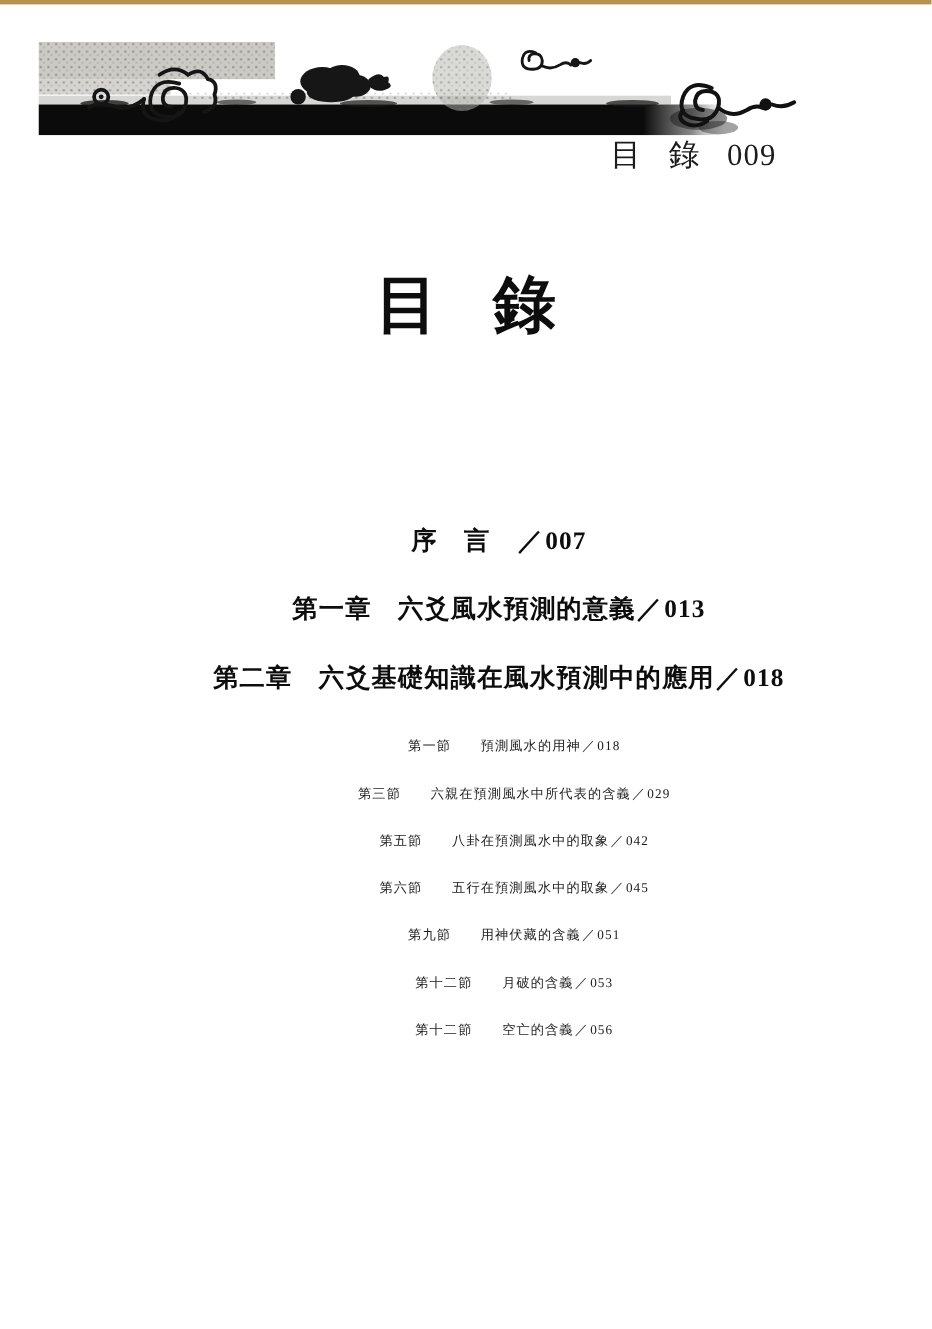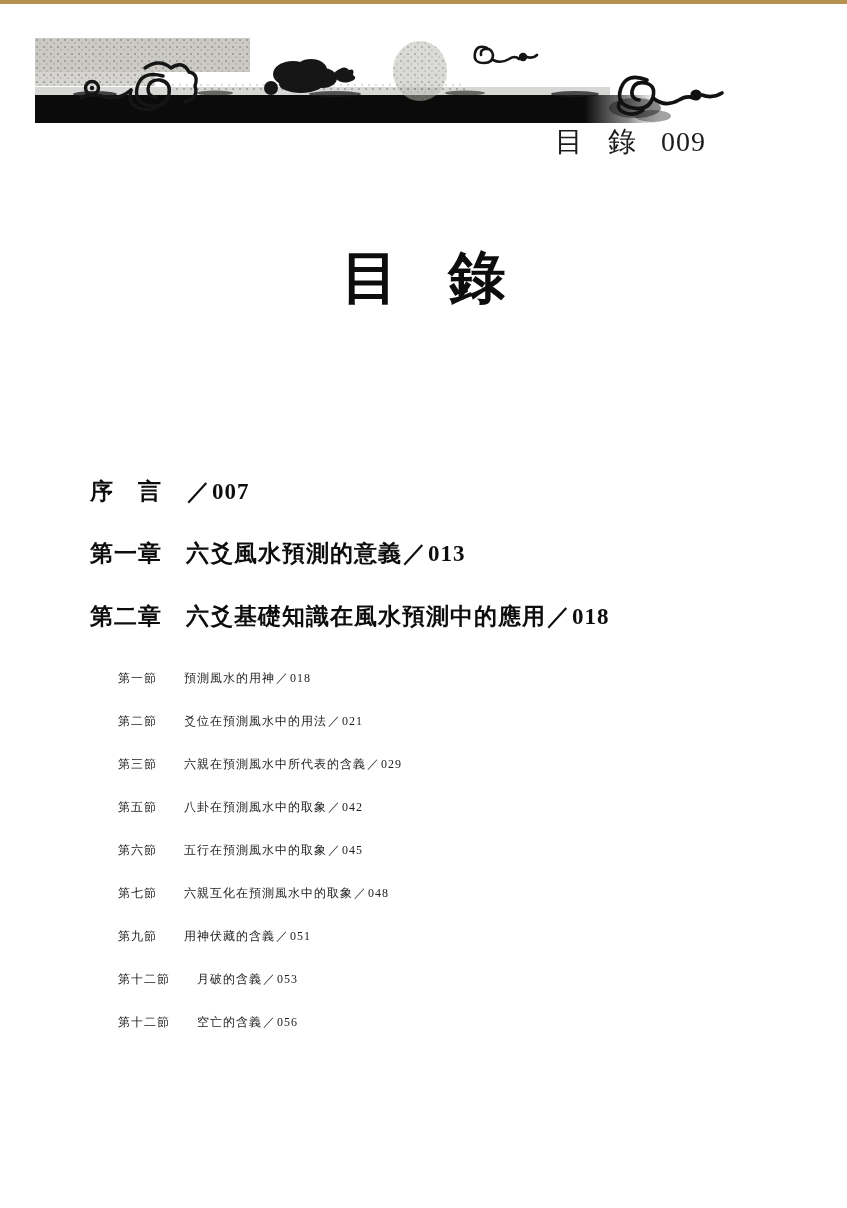--- a/index.html
+++ b/index.html
@@ -32,21 +32,21 @@
   
   .main-title{
     position:absolute;top:240px;left:0;right:0;
     text-align:center;
     font-size:57px;line-height:75px;font-weight:700;
     letter-spacing:50px;padding-left:50px;
     color:#0d0d0d;
   }
   
   .toc{
-    position:absolute;left:90px;top:478px;right:30px;
+    position:absolute;left:90px;top:478px;right:30px;text-align:center;
   }
   .toc-row{white-space:nowrap;}
   .toc-row .num{display:inline-block;}
   .lvl-top{
     font-size:23px;line-height:28px;font-weight:700;color:#0d0d0d;
     margin-bottom:35px;letter-spacing:1px;
   }
   .lvl-top .num{margin-right:24px;}
   .toc-preface{margin-bottom:34px;}
   .toc-sections{padding-left:28px;}
@@ -157,33 +157,27 @@
 
   <div class="toc-row lvl-top">
     <span class="num">第二章</span><span class="ttl">六爻基礎知識在風水預測中的應用</span><span class="sep">／</span><span class="pg">018</span>
   </div>
 
   <div class="toc-sections">
     <div class="toc-row lvl-section">
       <span class="num">第一節</span><span class="ttl">預測風水的用神</span><span class="sep">／</span><span class="pg">018</span>
     </div>
     <div class="toc-row lvl-section">
-      <span class="num">第二節</span><span class="ttl">爻位在預測風水中的用法</span><span class="sep">／</span><span class="pg">021</span>
-    </div>
-    <div class="toc-row lvl-section">
       <span class="num">第三節</span><span class="ttl">六親在預測風水中所代表的含義</span><span class="sep">／</span><span class="pg">029</span>
     </div>
     <div class="toc-row lvl-section">
       <span class="num">第五節</span><span class="ttl">八卦在預測風水中的取象</span><span class="sep">／</span><span class="pg">042</span>
     </div>
     <div class="toc-row lvl-section">
       <span class="num">第六節</span><span class="ttl">五行在預測風水中的取象</span><span class="sep">／</span><span class="pg">045</span>
-    </div>
-    <div class="toc-row lvl-section">
-      <span class="num">第七節</span><span class="ttl">六親互化在預測風水中的取象</span><span class="sep">／</span><span class="pg">048</span>
     </div>
     <div class="toc-row lvl-section">
       <span class="num">第九節</span><span class="ttl">用神伏藏的含義</span><span class="sep">／</span><span class="pg">051</span>
     </div>
     <div class="toc-row lvl-section">
       <span class="num">第十二節</span><span class="ttl">月破的含義</span><span class="sep">／</span><span class="pg">053</span>
     </div>
     <div class="toc-row lvl-section">
       <span class="num">第十二節</span><span class="ttl">空亡的含義</span><span class="sep">／</span><span class="pg">056</span>
     </div>

